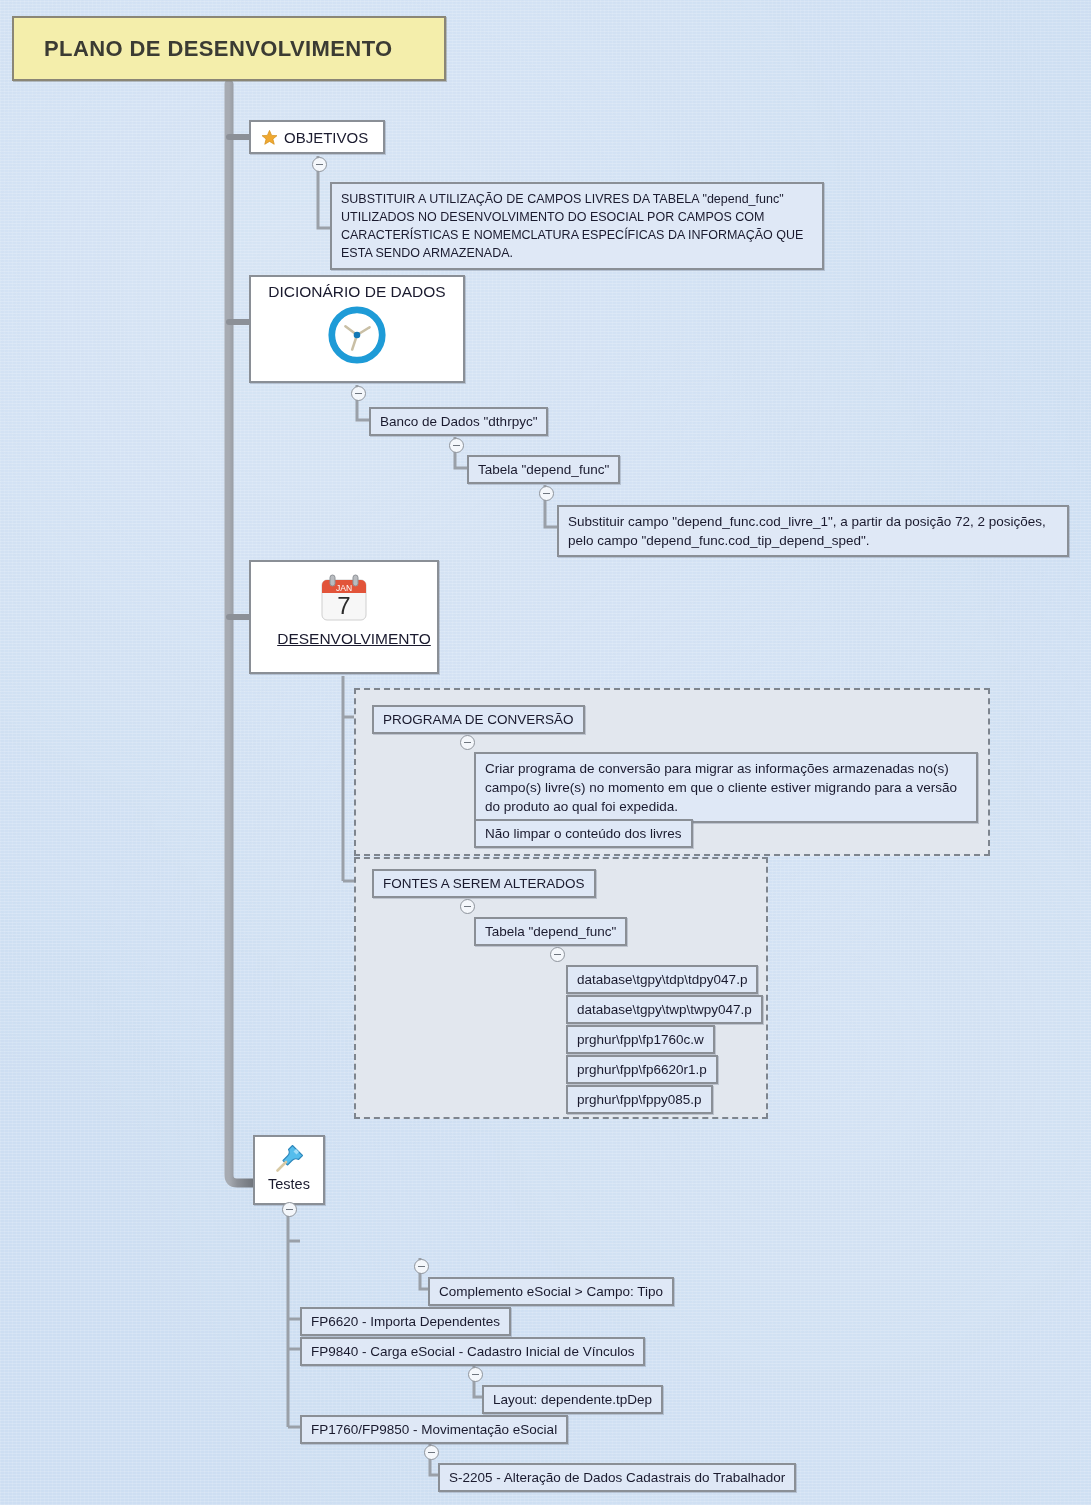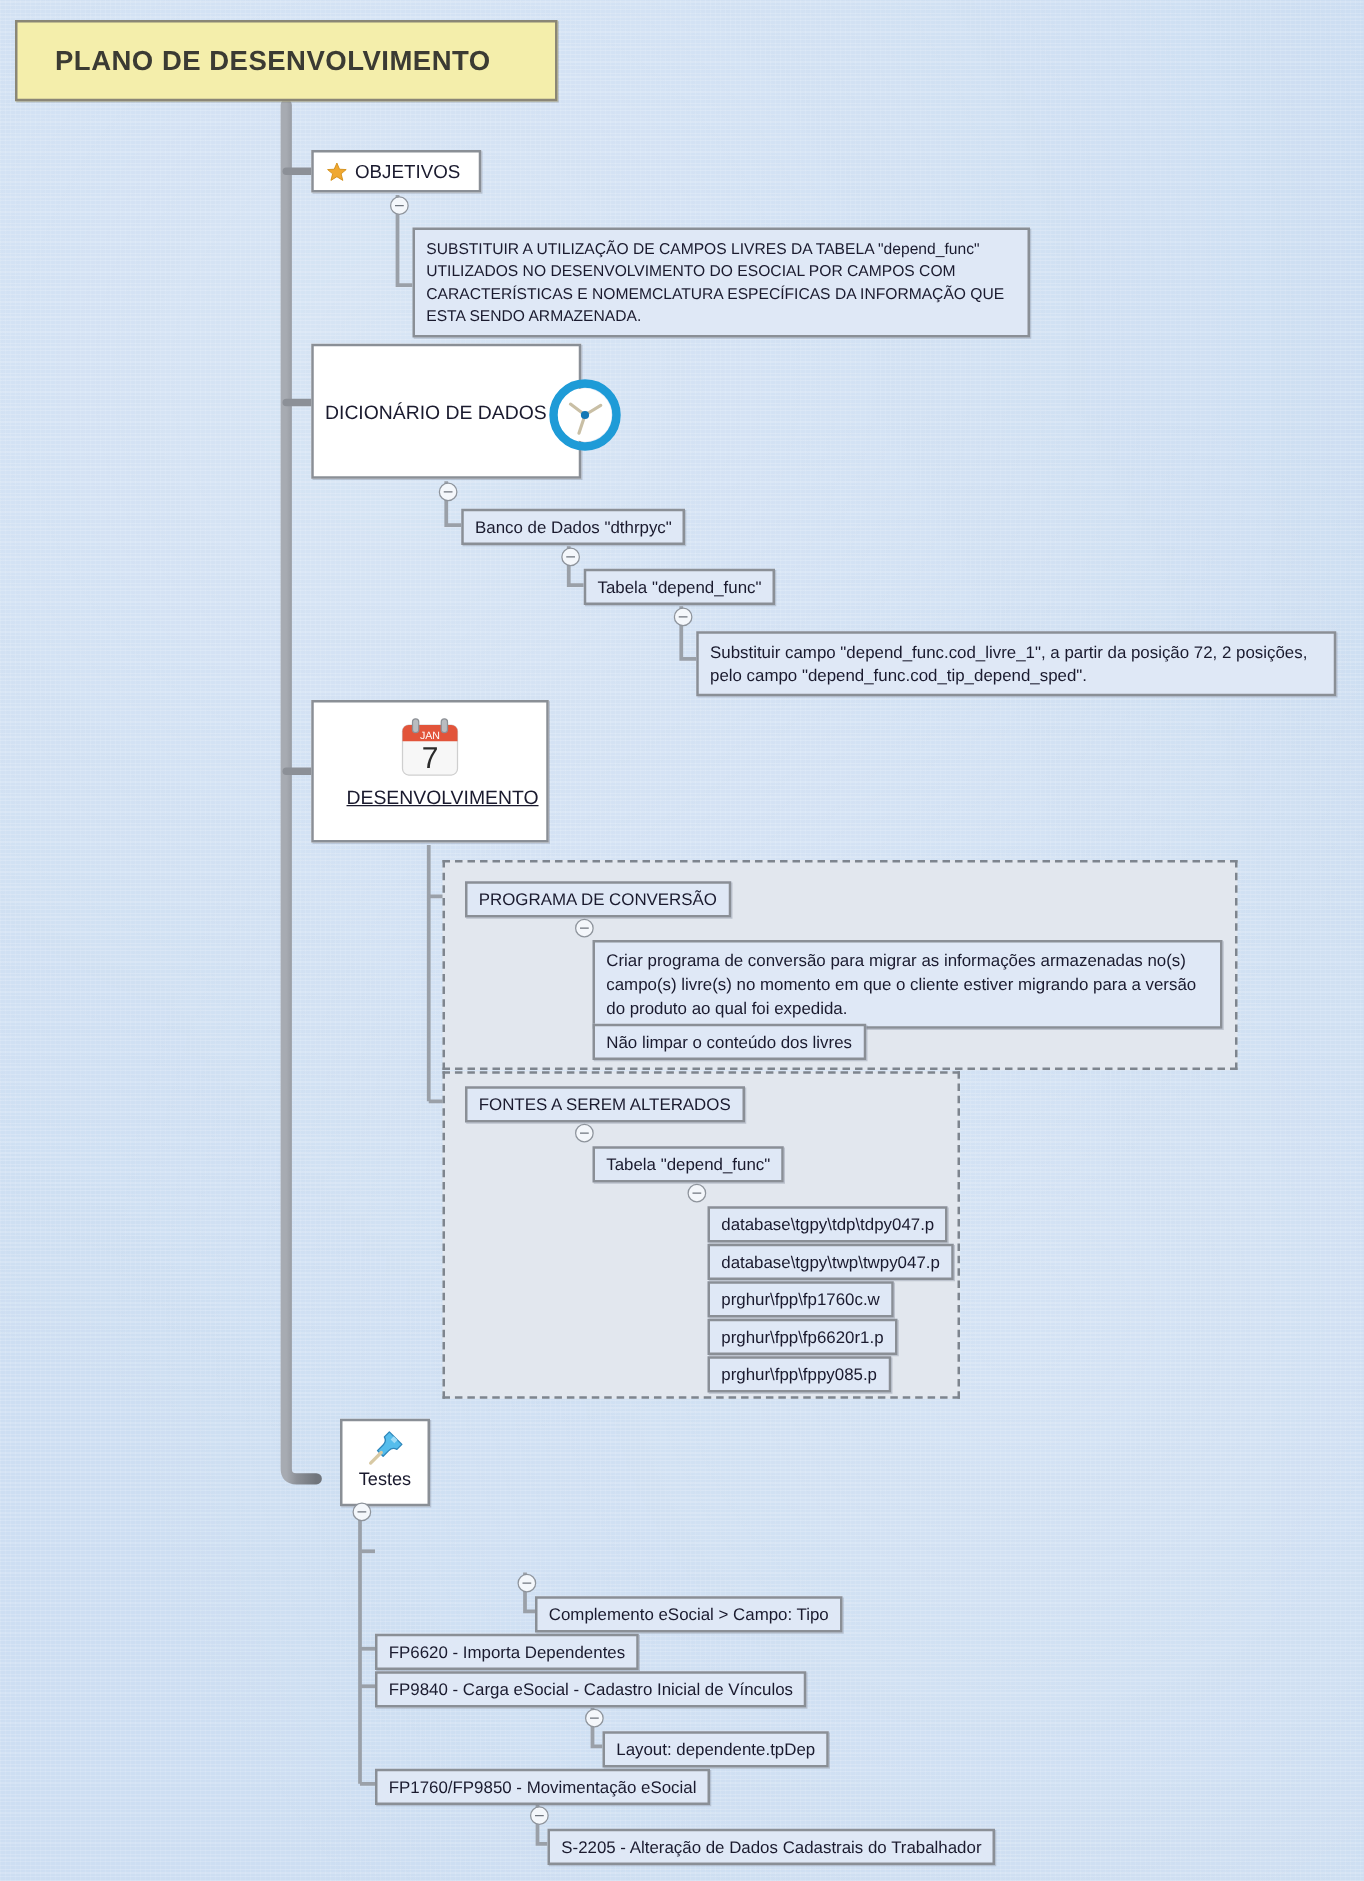--- a/index.html
+++ b/index.html
@@ -52,32 +52,32 @@
   
   .node.white{background:#ffffff;border:2px solid #8a8f96;}
 
   .obj-node{
     left:249px;top:120px;width:136px;height:34px;
     display:flex;align-items:center;gap:6px;
     font-size:15px;padding:0 10px;
   }
   .dic-node{
     left:249px;top:275px;width:216px;height:108px;
-    display:flex;flex-direction:row;align-items:center;
+    display:flex;flex-direction:column;align-items:center;
     padding-top:6px;font-size:15.5px;
   }
   .dev-node{
     left:249px;top:560px;width:190px;height:114px;
     display:flex;flex-direction:column;align-items:center;
     justify-content:flex-start;padding-top:8px;font-size:15.5px;text-decoration:underline;
   }
   .test-node{
     left:253px;top:1135px;width:72px;height:70px;
     display:flex;flex-direction:column;align-items:center;
-    justify-content:flex-start;padding-top:4px;font-size:14.5px;margin-left:19px;
+    justify-content:flex-start;padding-top:4px;font-size:14.5px;
   }
 
   
   .star-icon{width:17px;height:17px;display:inline-block;flex:0 0 auto;}
   .clock-icon{width:62px;height:62px;margin-top:4px;}
   .cal-icon{width:58px;height:58px;}
   .pin-icon{width:34px;height:34px;margin-top:1px;}
 
   
   .group{

